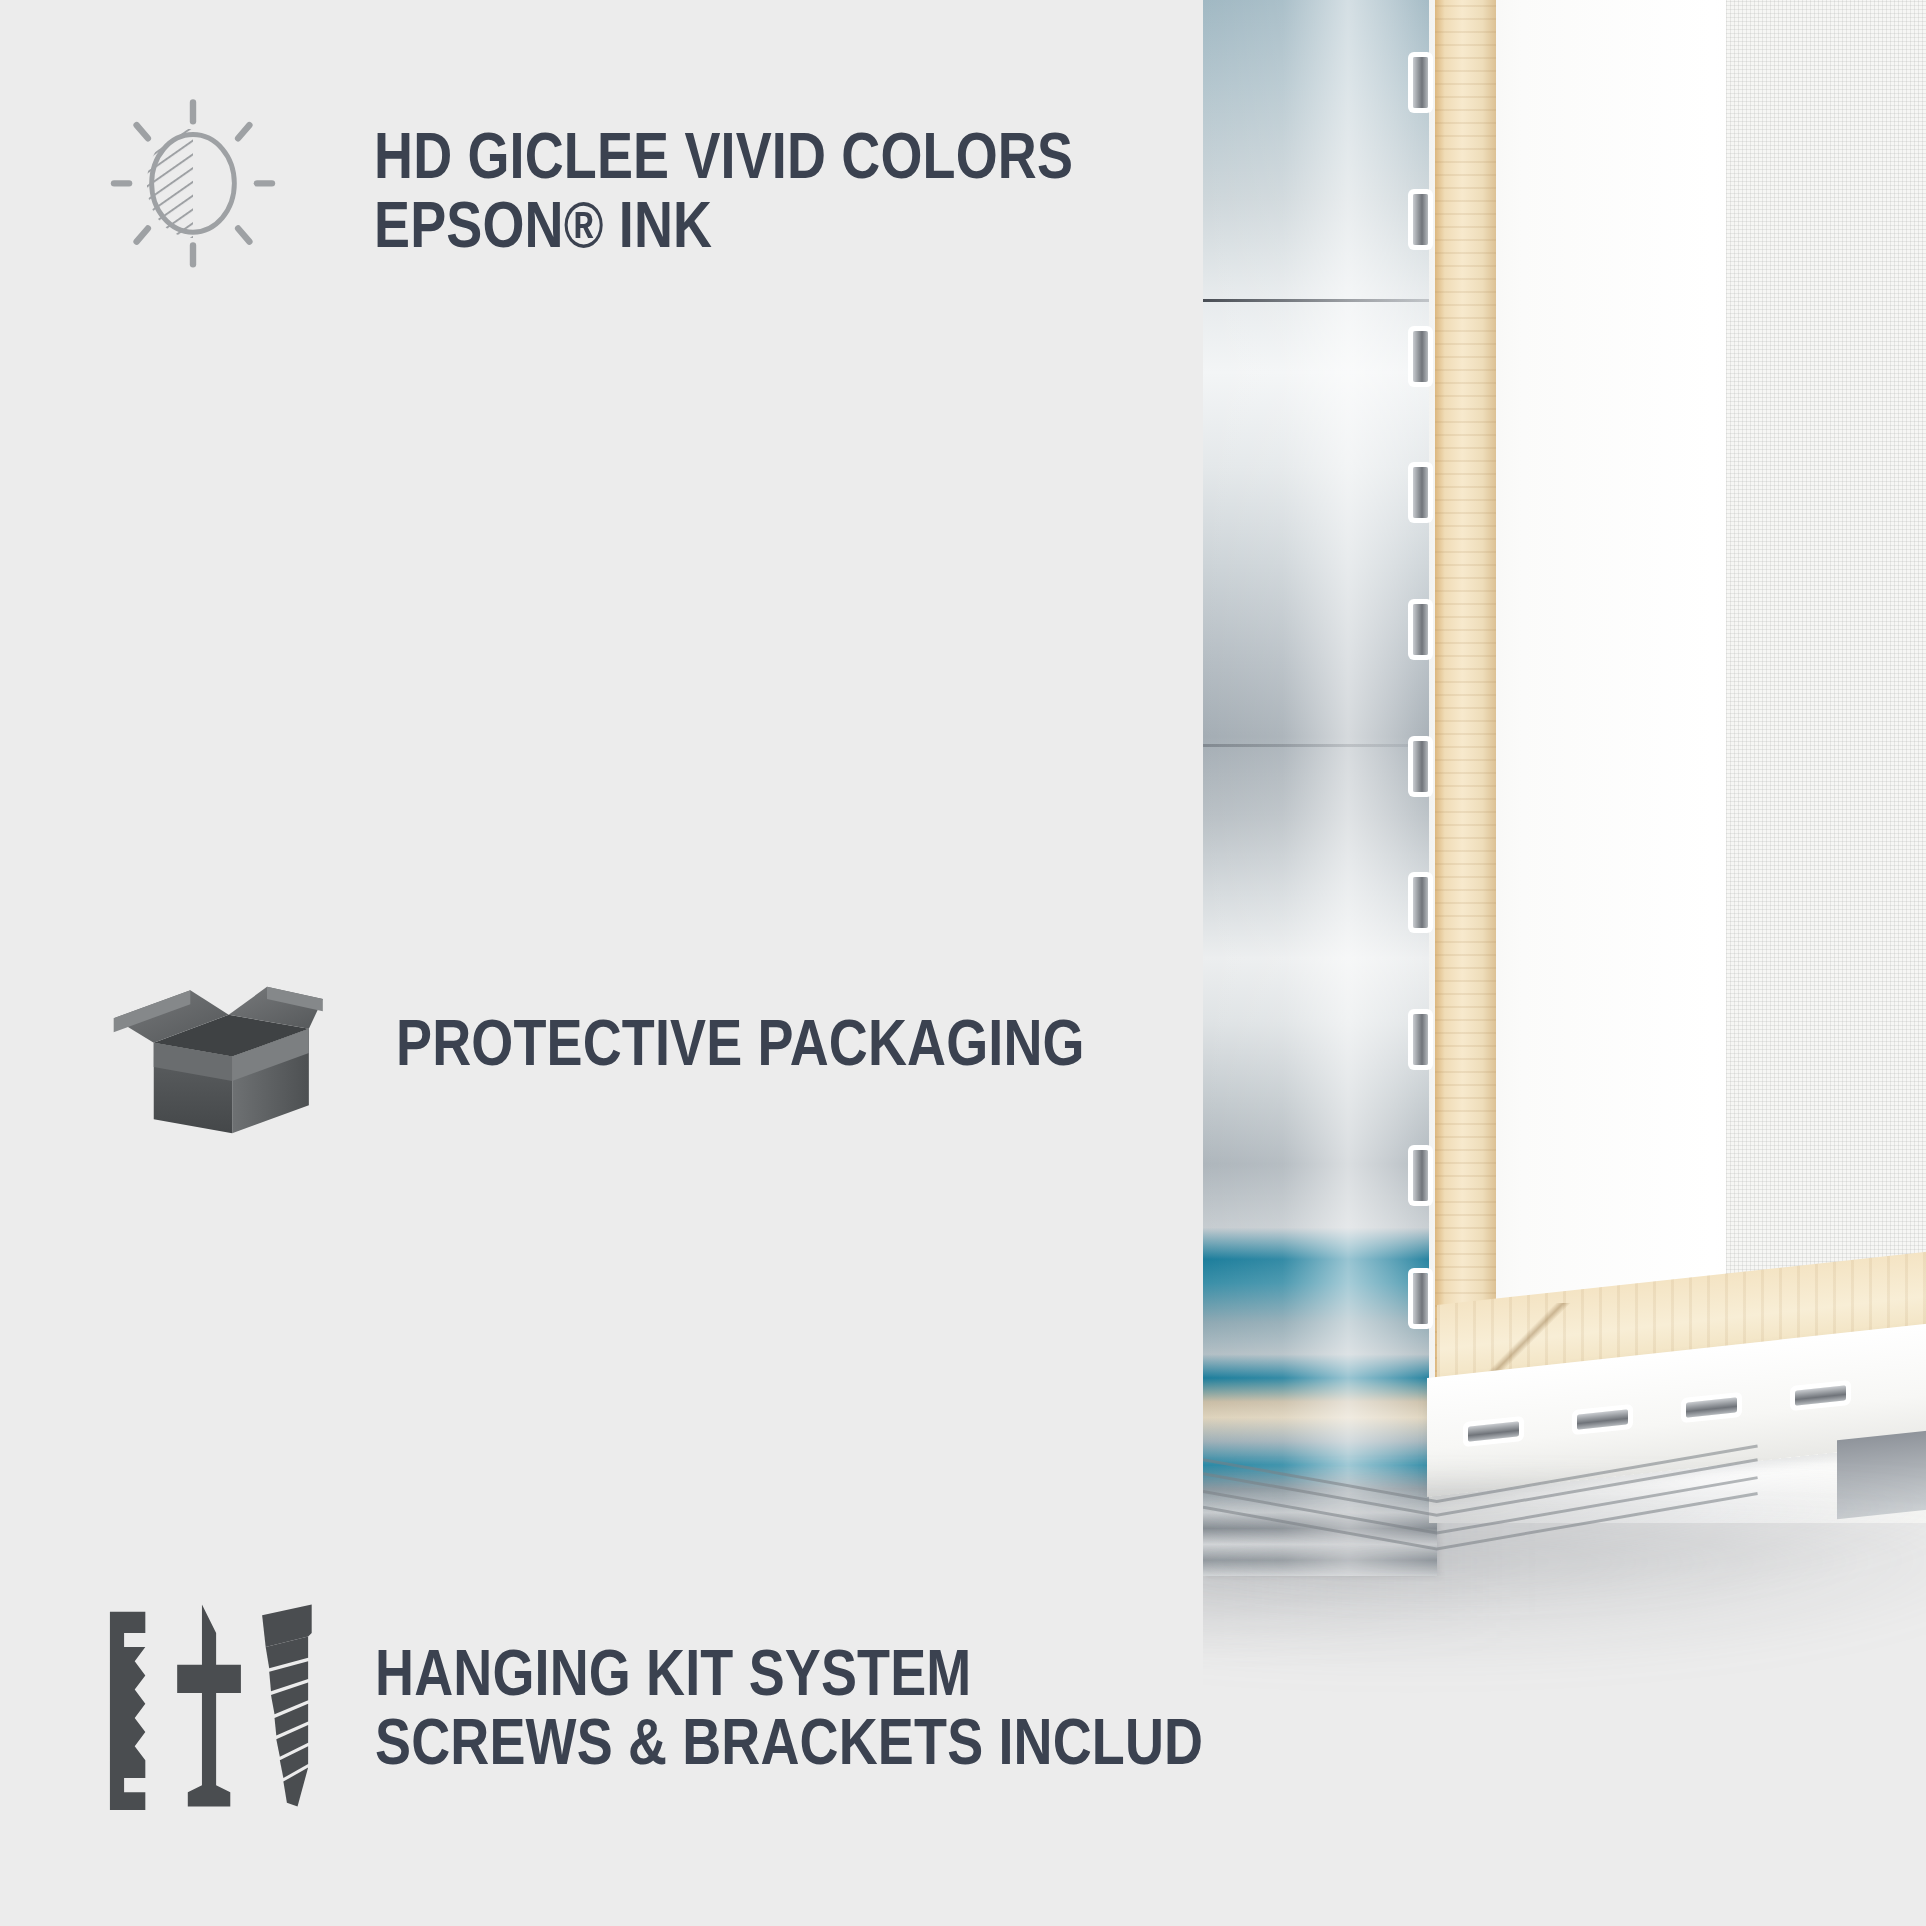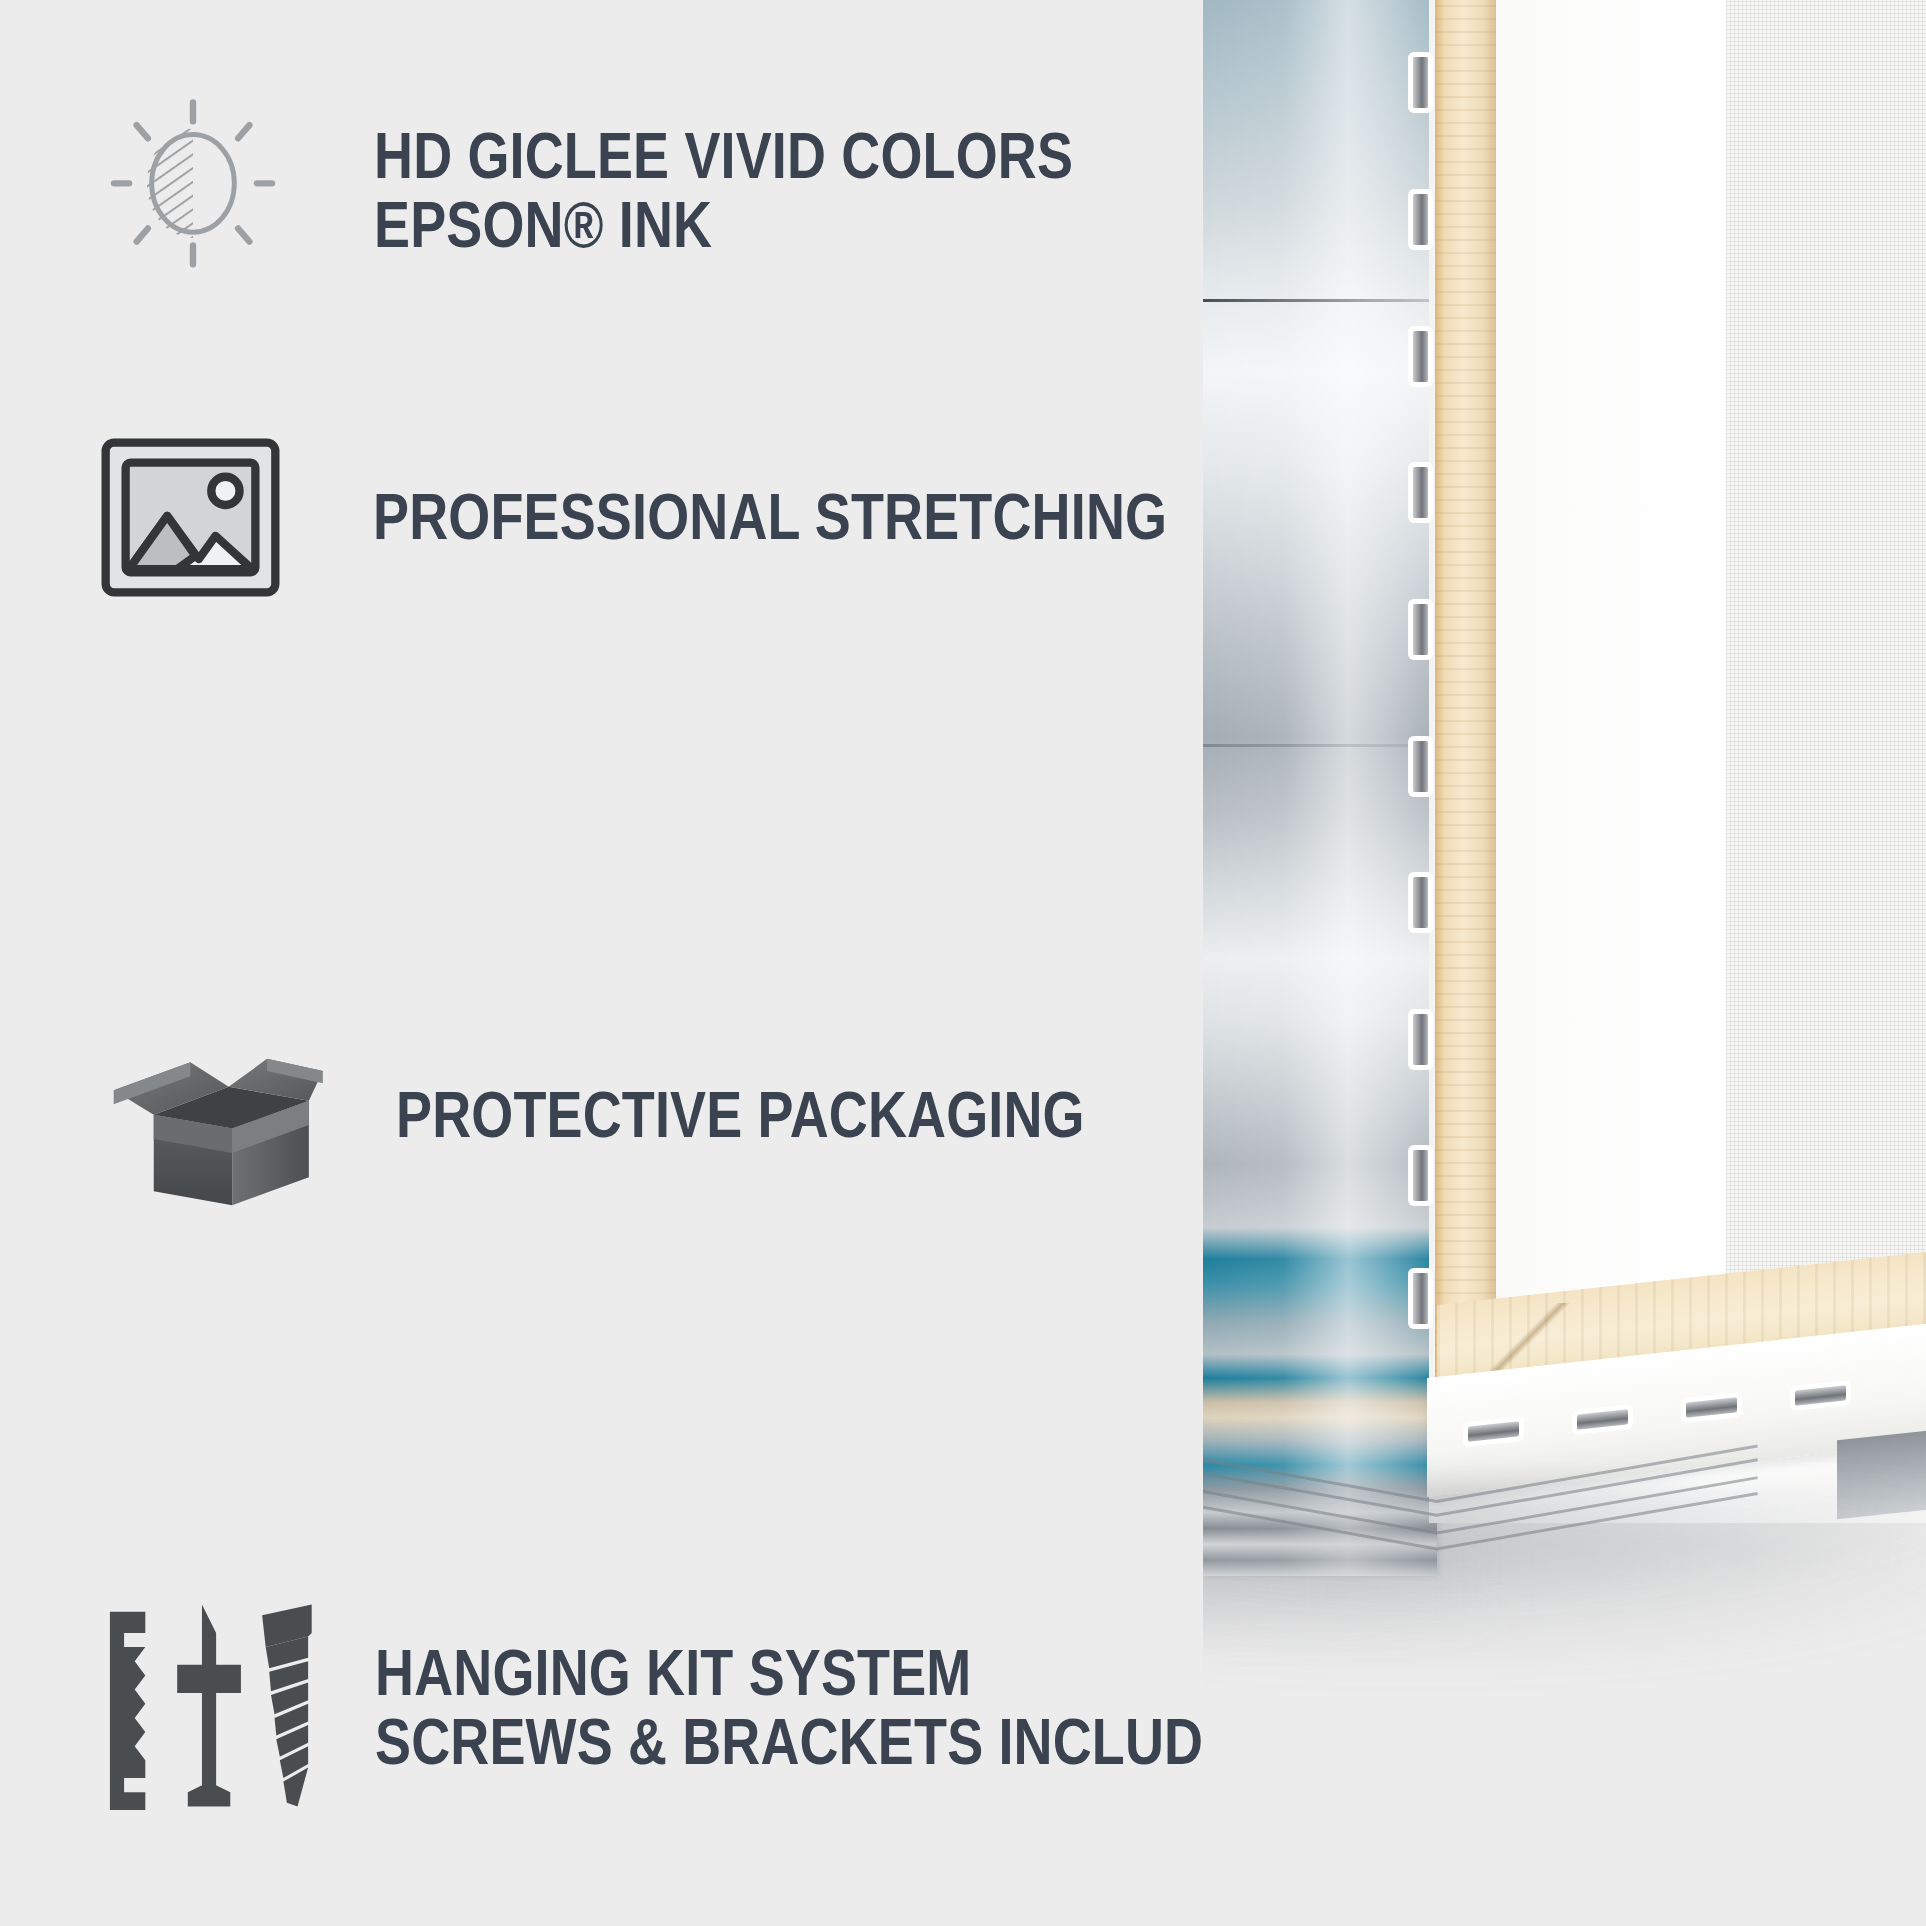--- a/index.html
+++ b/index.html
@@ -22,21 +22,21 @@
     transform:scaleX(.83);
     transform-origin:left center;
     white-space:nowrap;
     line-height:1.06;
   }
   .txt .ln{display:block;}
 
   .f1{left:99px;top:95px;}
   .f2{left:99px;top:436px;}
   .f3{left:99px;top:728px;}
-  .f4{left:99px;top:1024px;}
+  .f4{left:99px;top:952px;}
   .f5{left:99px;top:1341px;}
   .f6{left:99px;top:1594px;}
 
   .f1 .txt{font-size:65px;margin-left:87px;margin-top:4px;}
   .f2 .txt{font-size:65px;margin-left:91px;}
   .f3 .txt{font-size:65px;margin-left:79px;}
   .f4 .txt{font-size:65px;margin-left:69px;}
   .f5 .txt{font-size:65px;margin-left:57px;}
   .f6 .txt{font-size:65px;margin-left:63px;margin-top:4px;}
 
@@ -180,34 +180,20 @@
             <line x1="74" y1="71" x2="80" y2="78"></line>
           </g>
         </svg>
       </div>
       <div class="txt">
         <span class="ln">HD GICLEE VIVID COLORS</span>
         <span class="ln">EPSON® INK</span>
       </div>
     </div>
 
-    <div class="feat f2">
-      <div class="ico">
-        <svg width="183" height="163" viewBox="0 0 110 98">
-          <rect x="4" y="4" width="102" height="90" rx="5" fill="#e2e3e4" stroke="#333538" stroke-width="5"></rect>
-          <rect x="16" y="16" width="78" height="66" rx="3" fill="#d2d4d6" stroke="#333538" stroke-width="5"></rect>
-          <circle cx="76" cy="33" r="8.5" fill="#f0f1f2" stroke="#333538" stroke-width="5"></circle>
-          <path d="M18 80 L41 48 L60 74 L70 60 L92 80 Z" fill="#f0f1f2" stroke="#333538" stroke-width="5" stroke-linejoin="round"></path>
-          <path d="M18 80 L41 48 L58 72 L47 80 Z" fill="#bcbfc2" stroke="#333538" stroke-width="5" stroke-linejoin="round"></path>
-        </svg>
-      </div>
-      <div class="txt">
-        <span class="ln">PROFESSIONAL STRETCHING</span>
-      </div>
-    </div>
 
 
     <div class="feat f4">
       <div class="ico">
         <svg width="228" height="183" viewBox="0 0 130 105">
           <defs>
             <linearGradient id="bxA" x1="0" y1="0" x2="1" y2="1">
               <stop offset="0" stop-color="#77797b"></stop>
                 <stop offset="1" stop-color="#55585a"></stop>
             </linearGradient>

